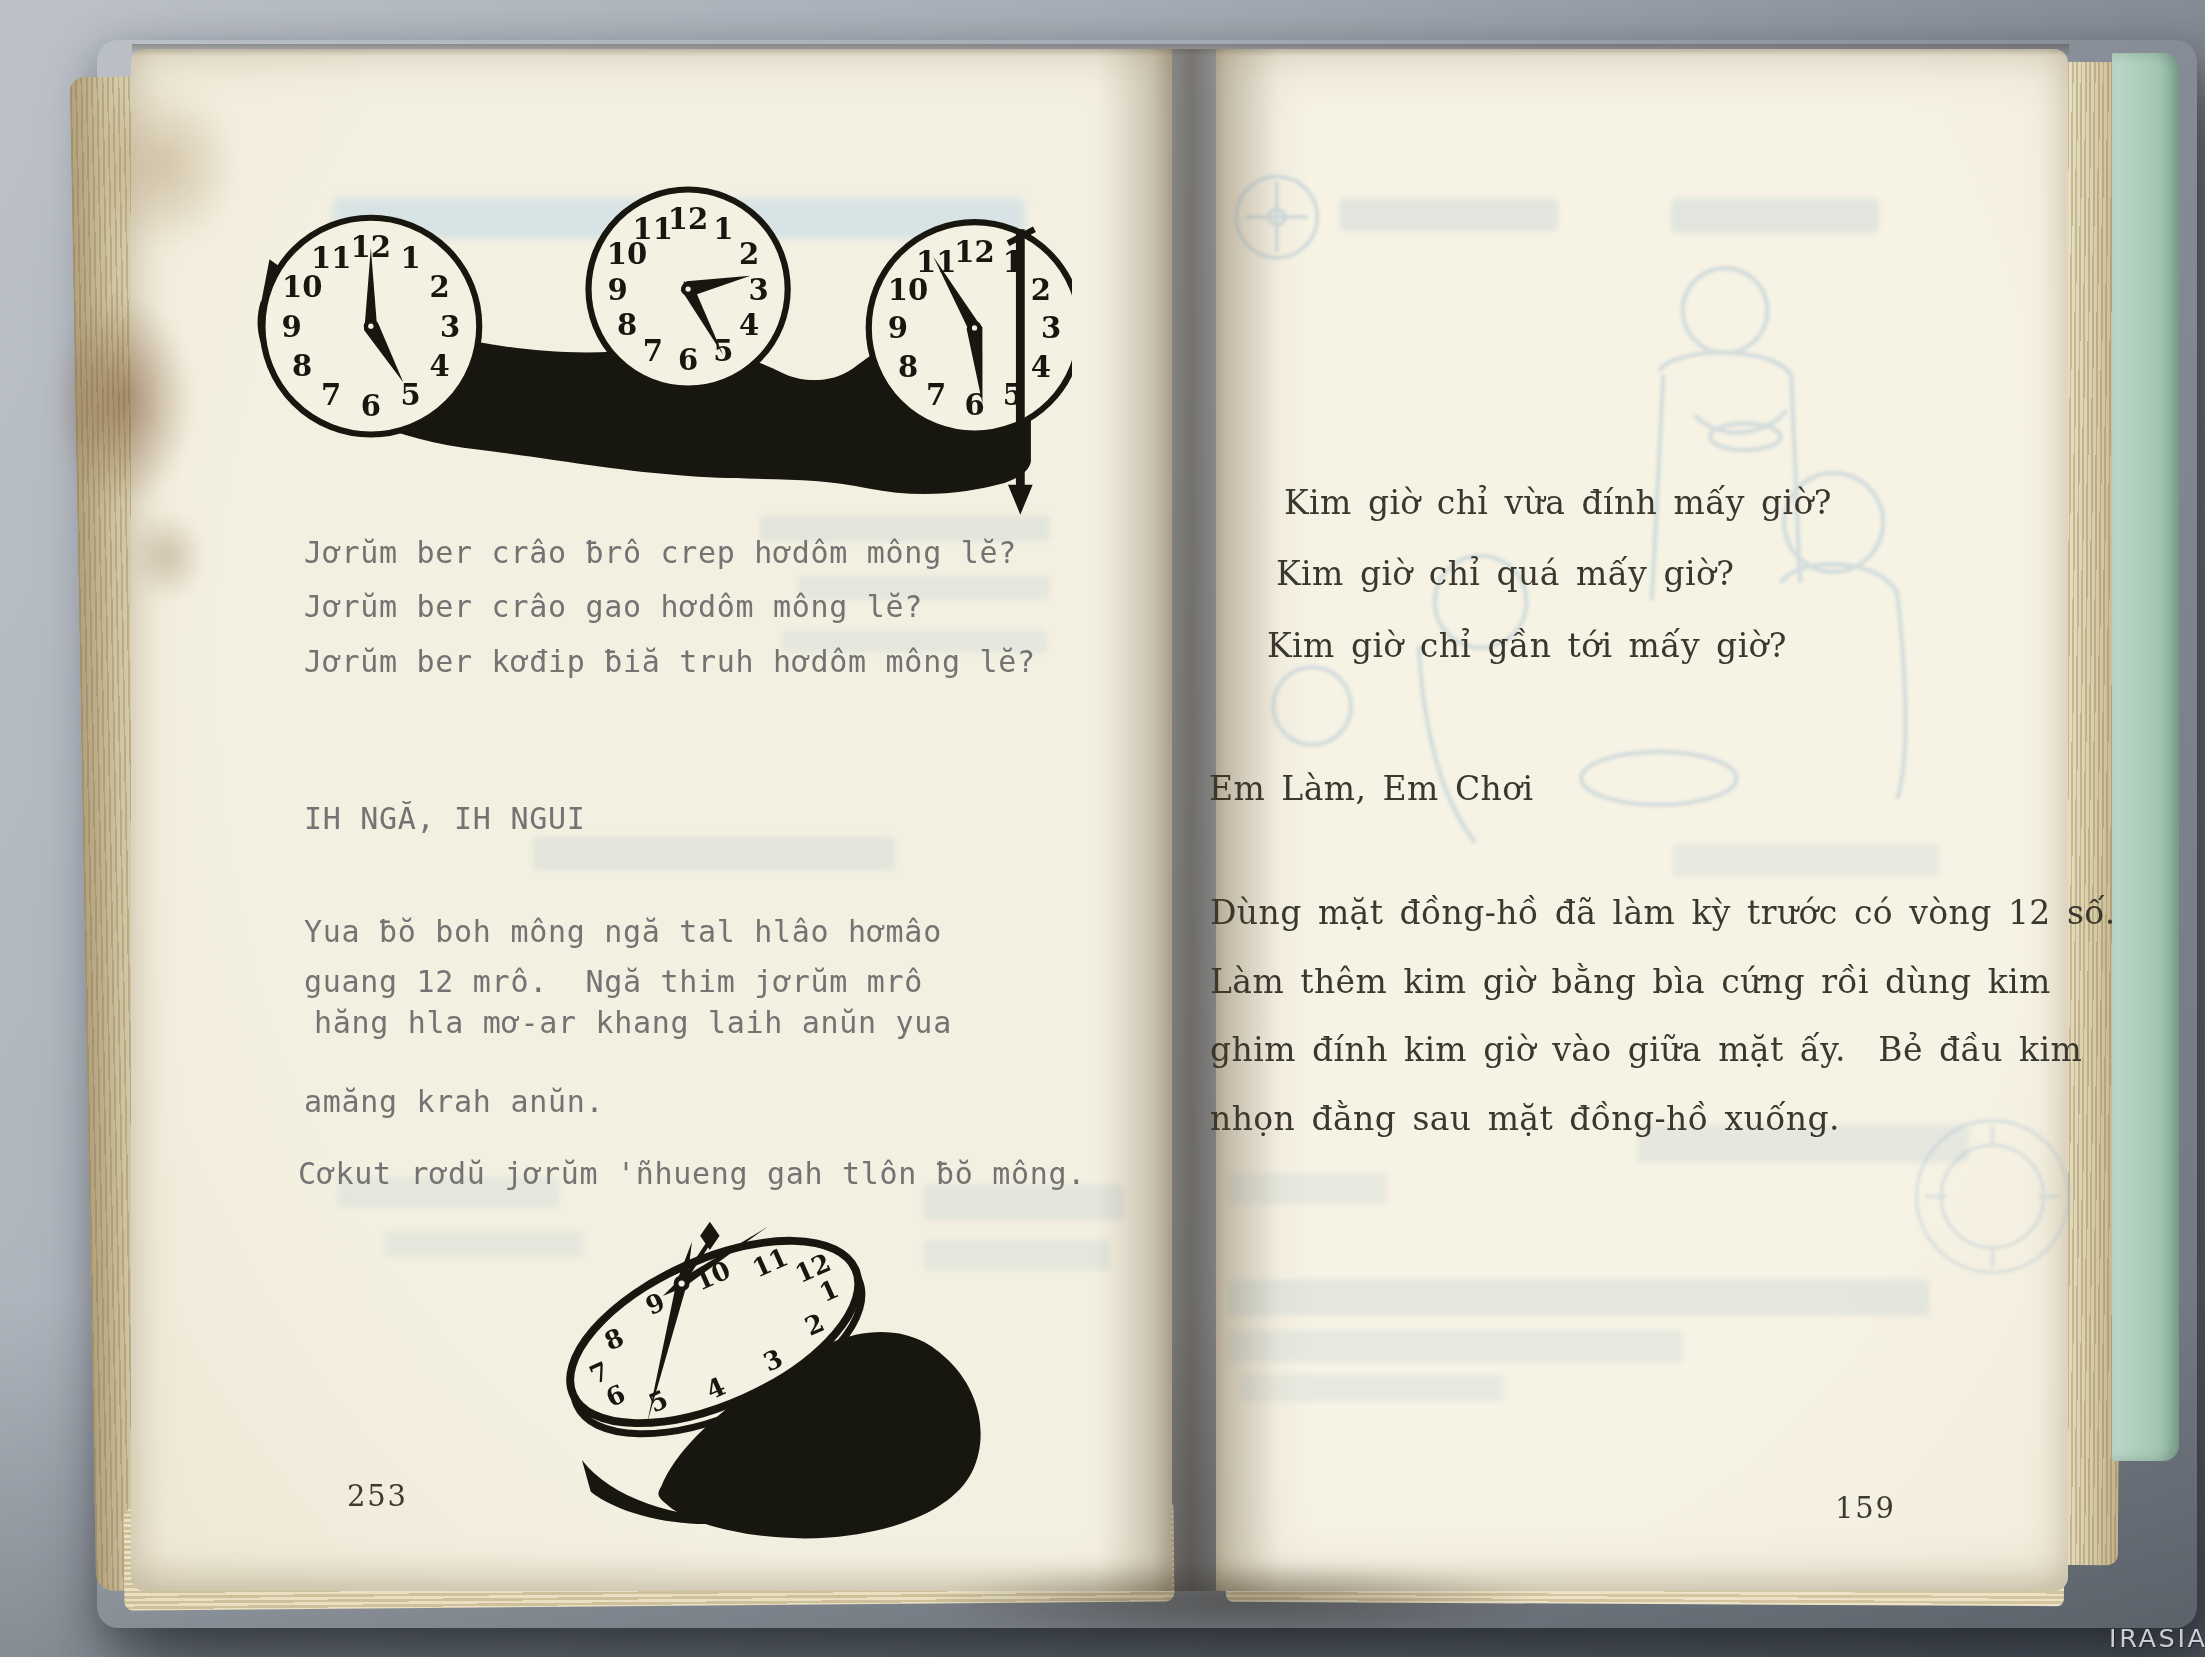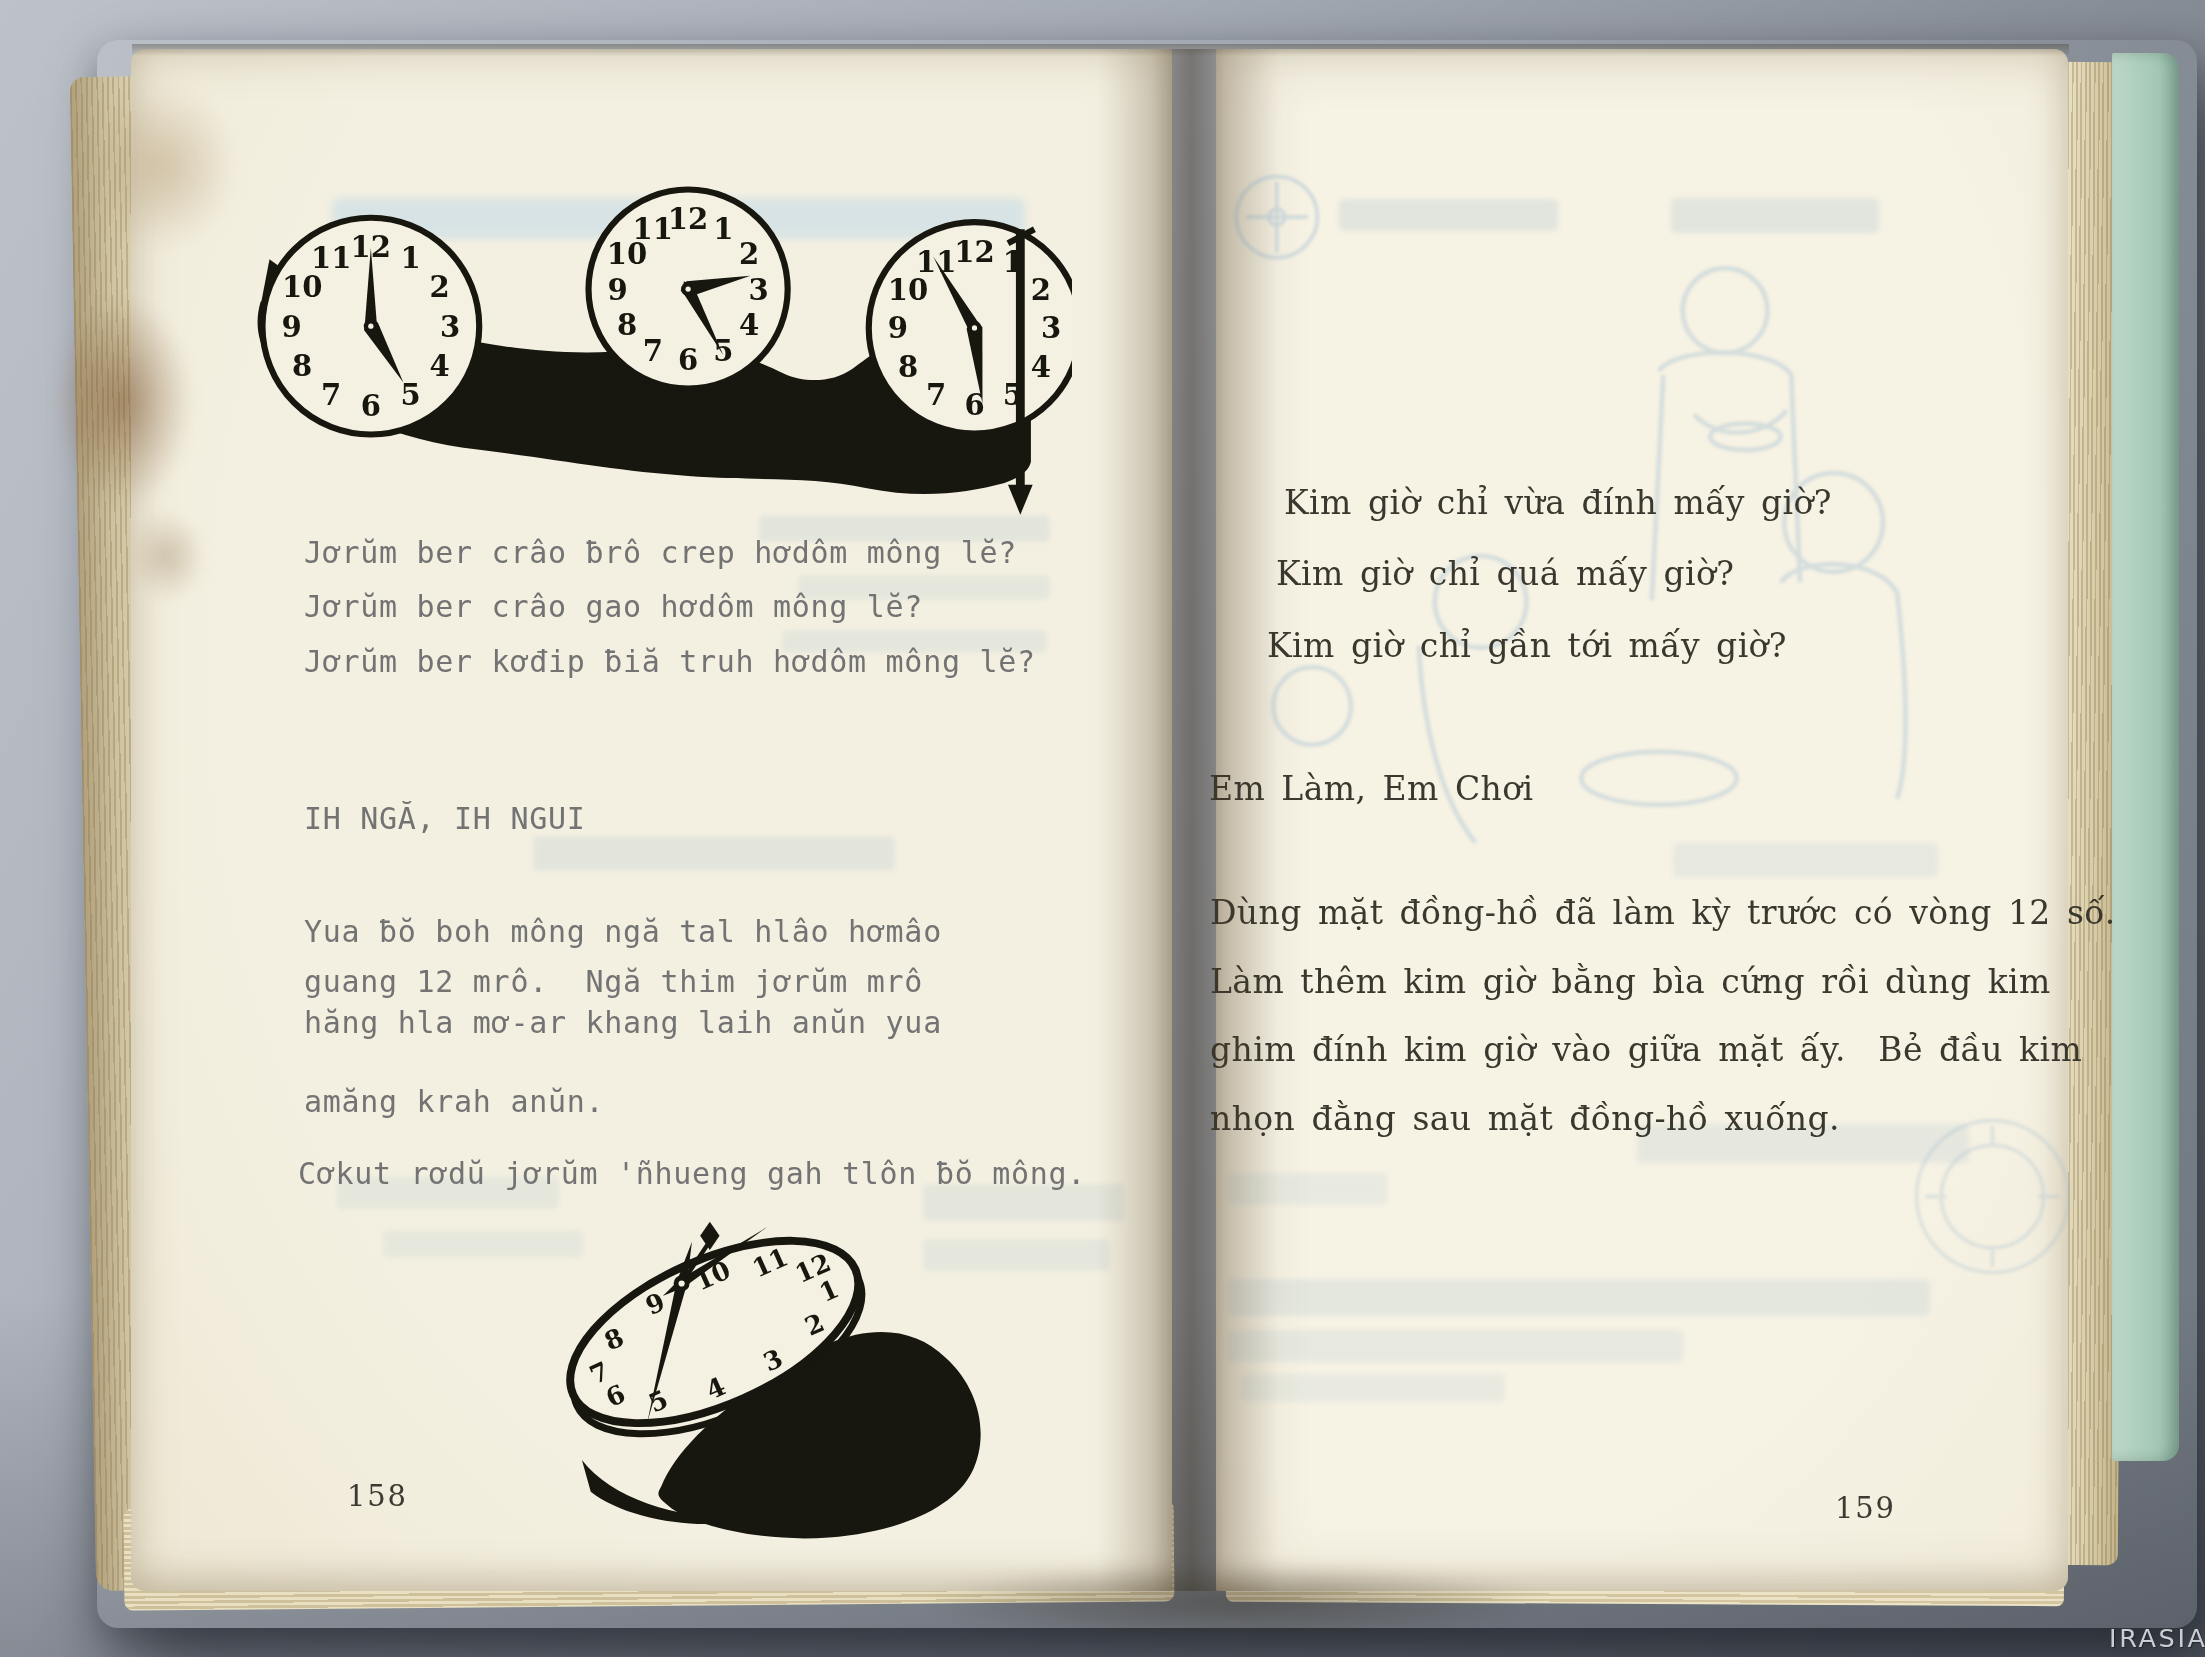--- a/index.html
+++ b/index.html
@@ -220,24 +220,24 @@
         <circle cx="173" cy="100" r="3.5" fill="#f5f1e2"></circle>
       </g>
   </svg>
 
   <div class="page-text mono" style="left:304px;top:535px;">Jơrŭm ber crâo ƀrô crep hơdôm mông lĕ?</div>
   <div class="page-text mono" style="left:304px;top:589px;">Jơrŭm ber crâo gao hơdôm mông lĕ?</div>
   <div class="page-text mono" style="left:304px;top:644px;">Jơrŭm ber kơđip ƀiă truh hơdôm mông lĕ?</div>
   <div class="page-text mono" style="left:304px;top:801px;">IH NGĂ, IH NGUI</div>
   <div class="page-text mono" style="left:304px;top:914px;">Yua ƀŏ boh mông ngă tal hlâo hơmâo</div>
   <div class="page-text mono" style="left:304px;top:964px;">guang 12 mrô.  Ngă thim jơrŭm mrô</div>
-  <div class="page-text mono" style="left:304px;top:1005px;">hăng hla mơ-ar khang laih anŭn yua</div>
+  <div class="page-text mono" style="left:314px;top:1005px;">hăng hla mơ-ar khang laih anŭn yua</div>
   <div class="page-text mono" style="left:304px;top:1084px;">amăng krah anŭn.</div>
   <div class="page-text mono" style="left:298px;top:1156px;">Cơkut rơdŭ jơrŭm 'ñhueng gah tlôn ƀŏ mông.</div>
-  <div class="page-text pagenum" style="left:347px;top:1479px;">158</div>
+  <div class="page-text pagenum" style="left:347px;top:1479px;">253</div>
 
   <div class="page-text serif" style="left:1284px;top:483px;">Kim giờ chỉ vừa đính mấy giờ?</div>
   <div class="page-text serif" style="left:1276px;top:554px;">Kim giờ chỉ quá mấy giờ?</div>
   <div class="page-text serif" style="left:1267px;top:626px;">Kim giờ chỉ gần tới mấy giờ?</div>
   <div class="page-text serif" style="left:1209px;top:769px;">Em Làm, Em Chơi</div>
   <div class="page-text serif" style="left:1210px;top:893px;">Dùng mặt đồng-hồ đã làm kỳ trước có vòng 12 số.</div>
   <div class="page-text serif" style="left:1210px;top:962px;">Làm thêm kim giờ bằng bìa cứng rồi dùng kim</div>
   <div class="page-text serif" style="left:1210px;top:1030px;">ghim đính kim giờ vào giữa mặt ấy.  Bẻ đầu kim</div>
   <div class="page-text serif" style="left:1210px;top:1099px;">nhọn đằng sau mặt đồng-hồ xuống.</div>
   <div class="page-text pagenum" style="left:1825px;top:1491px;margin-left:10px;">159</div>

